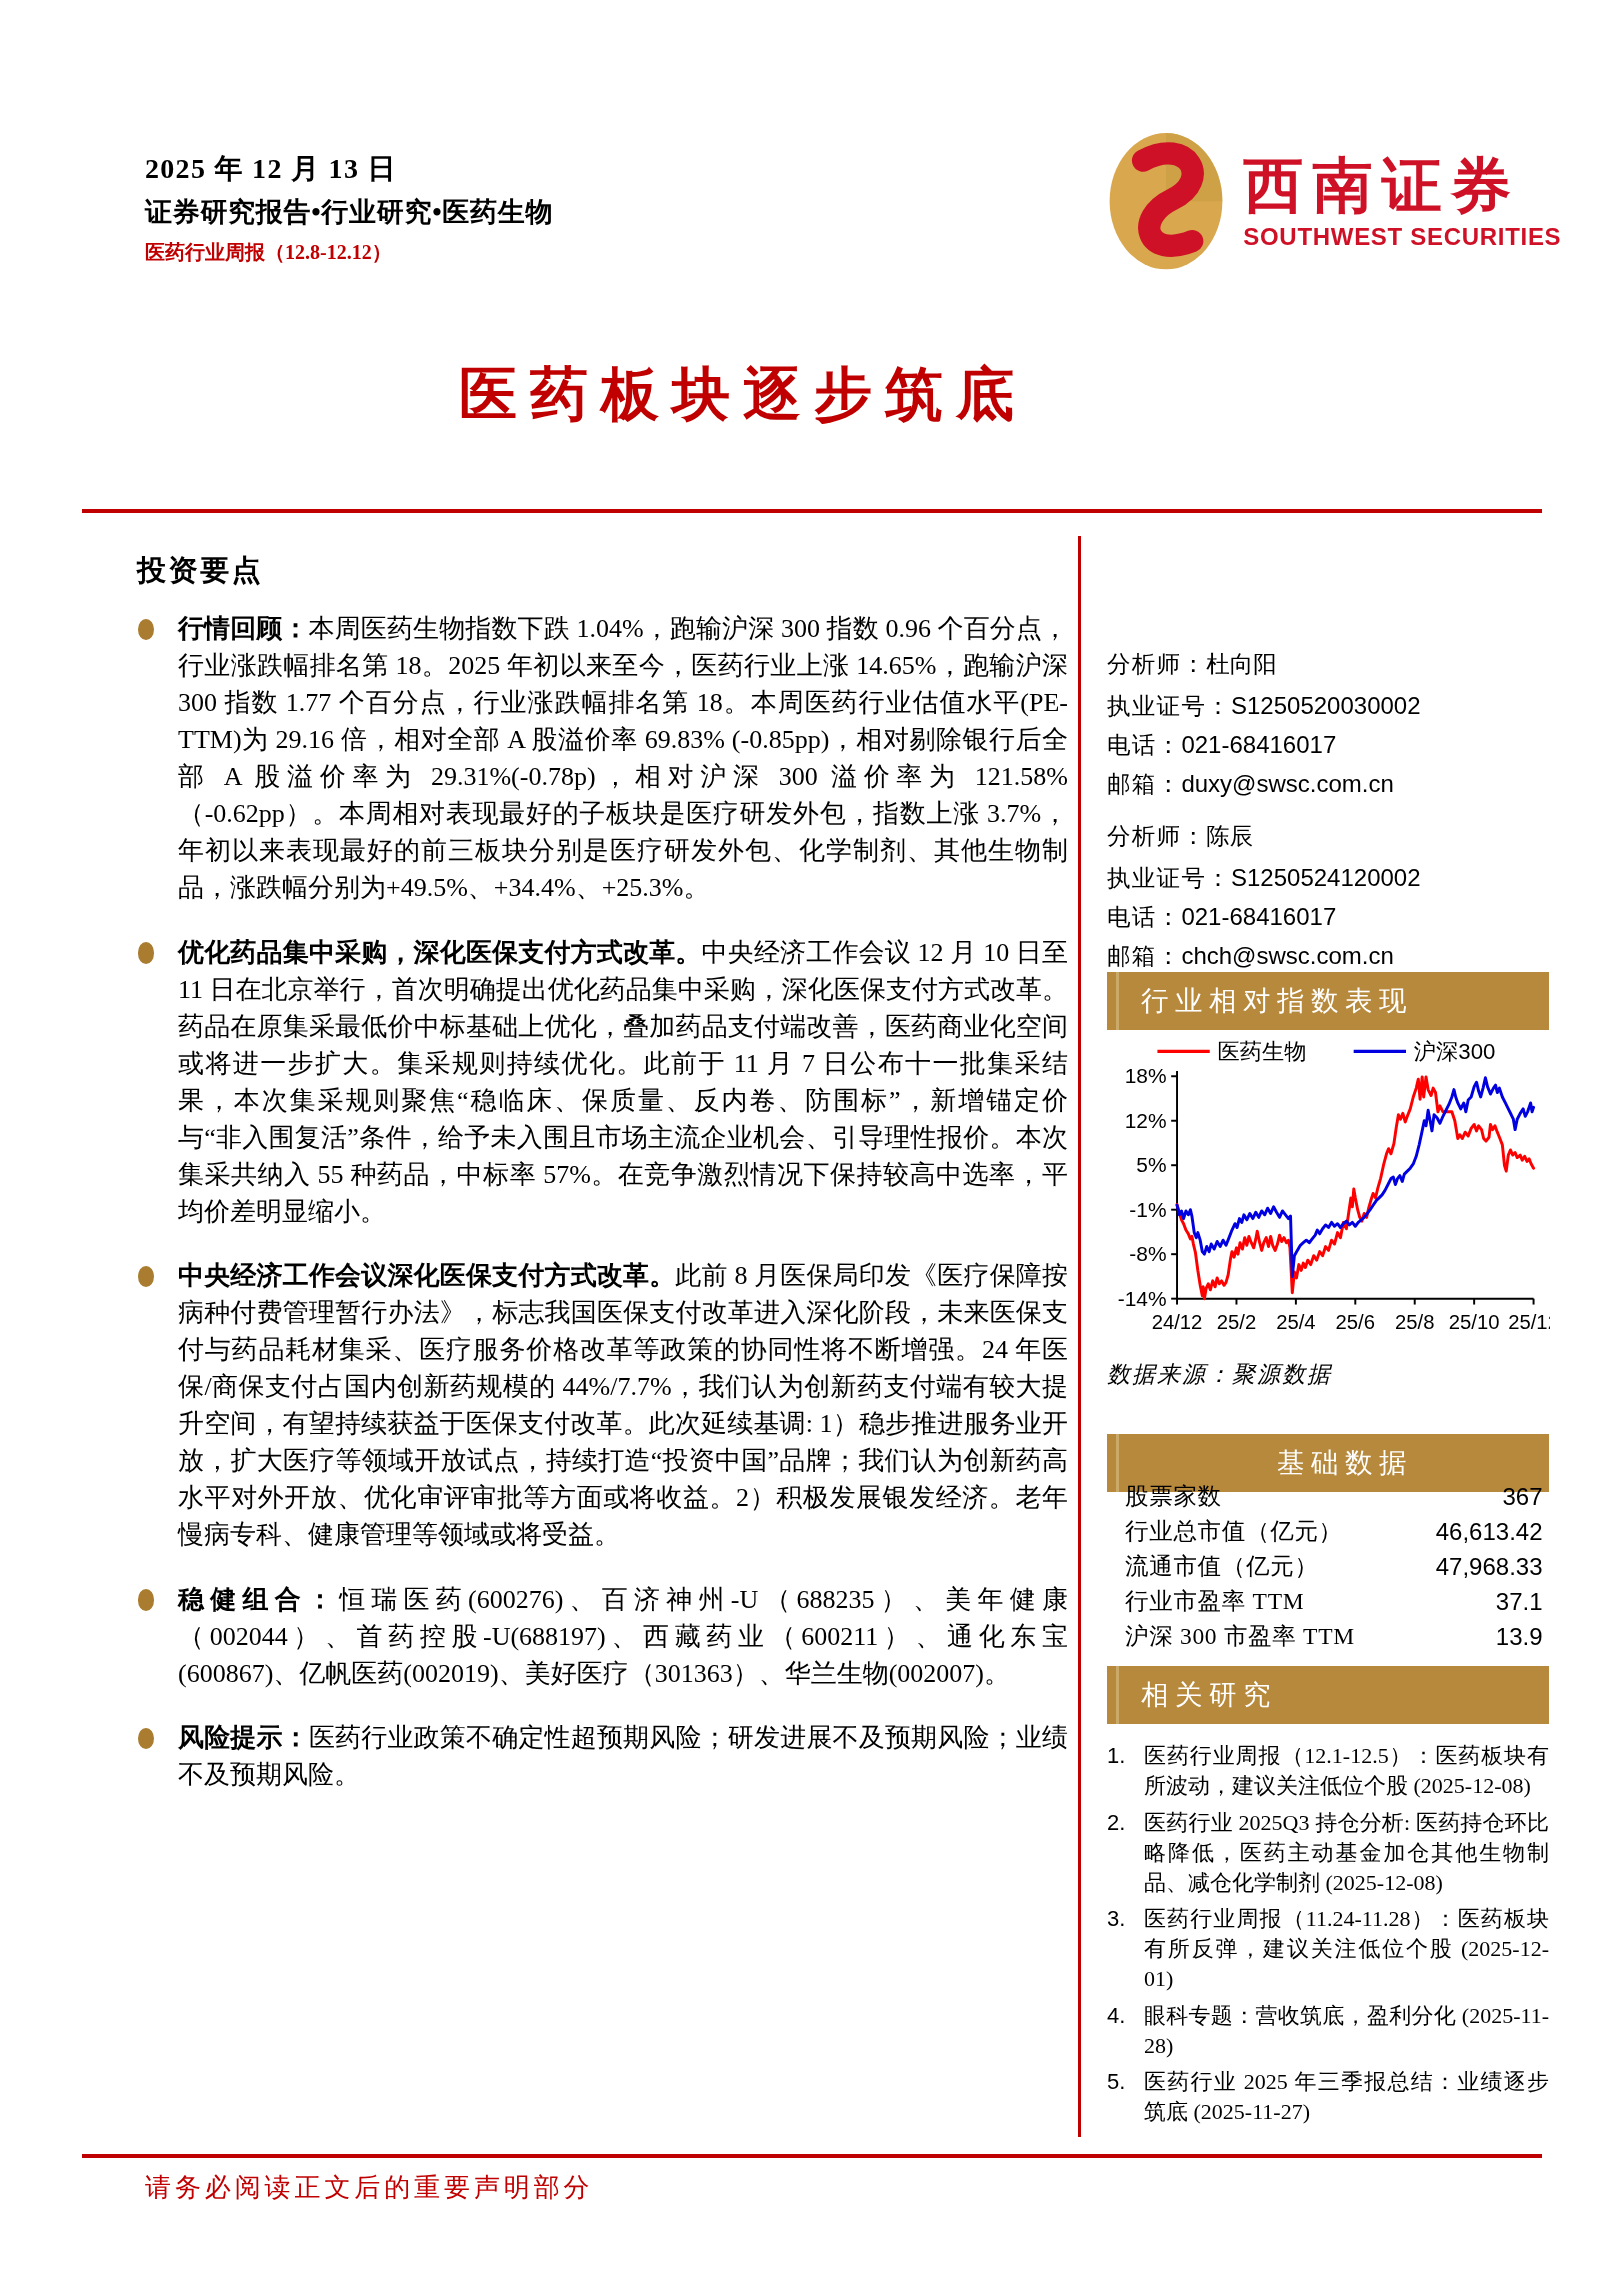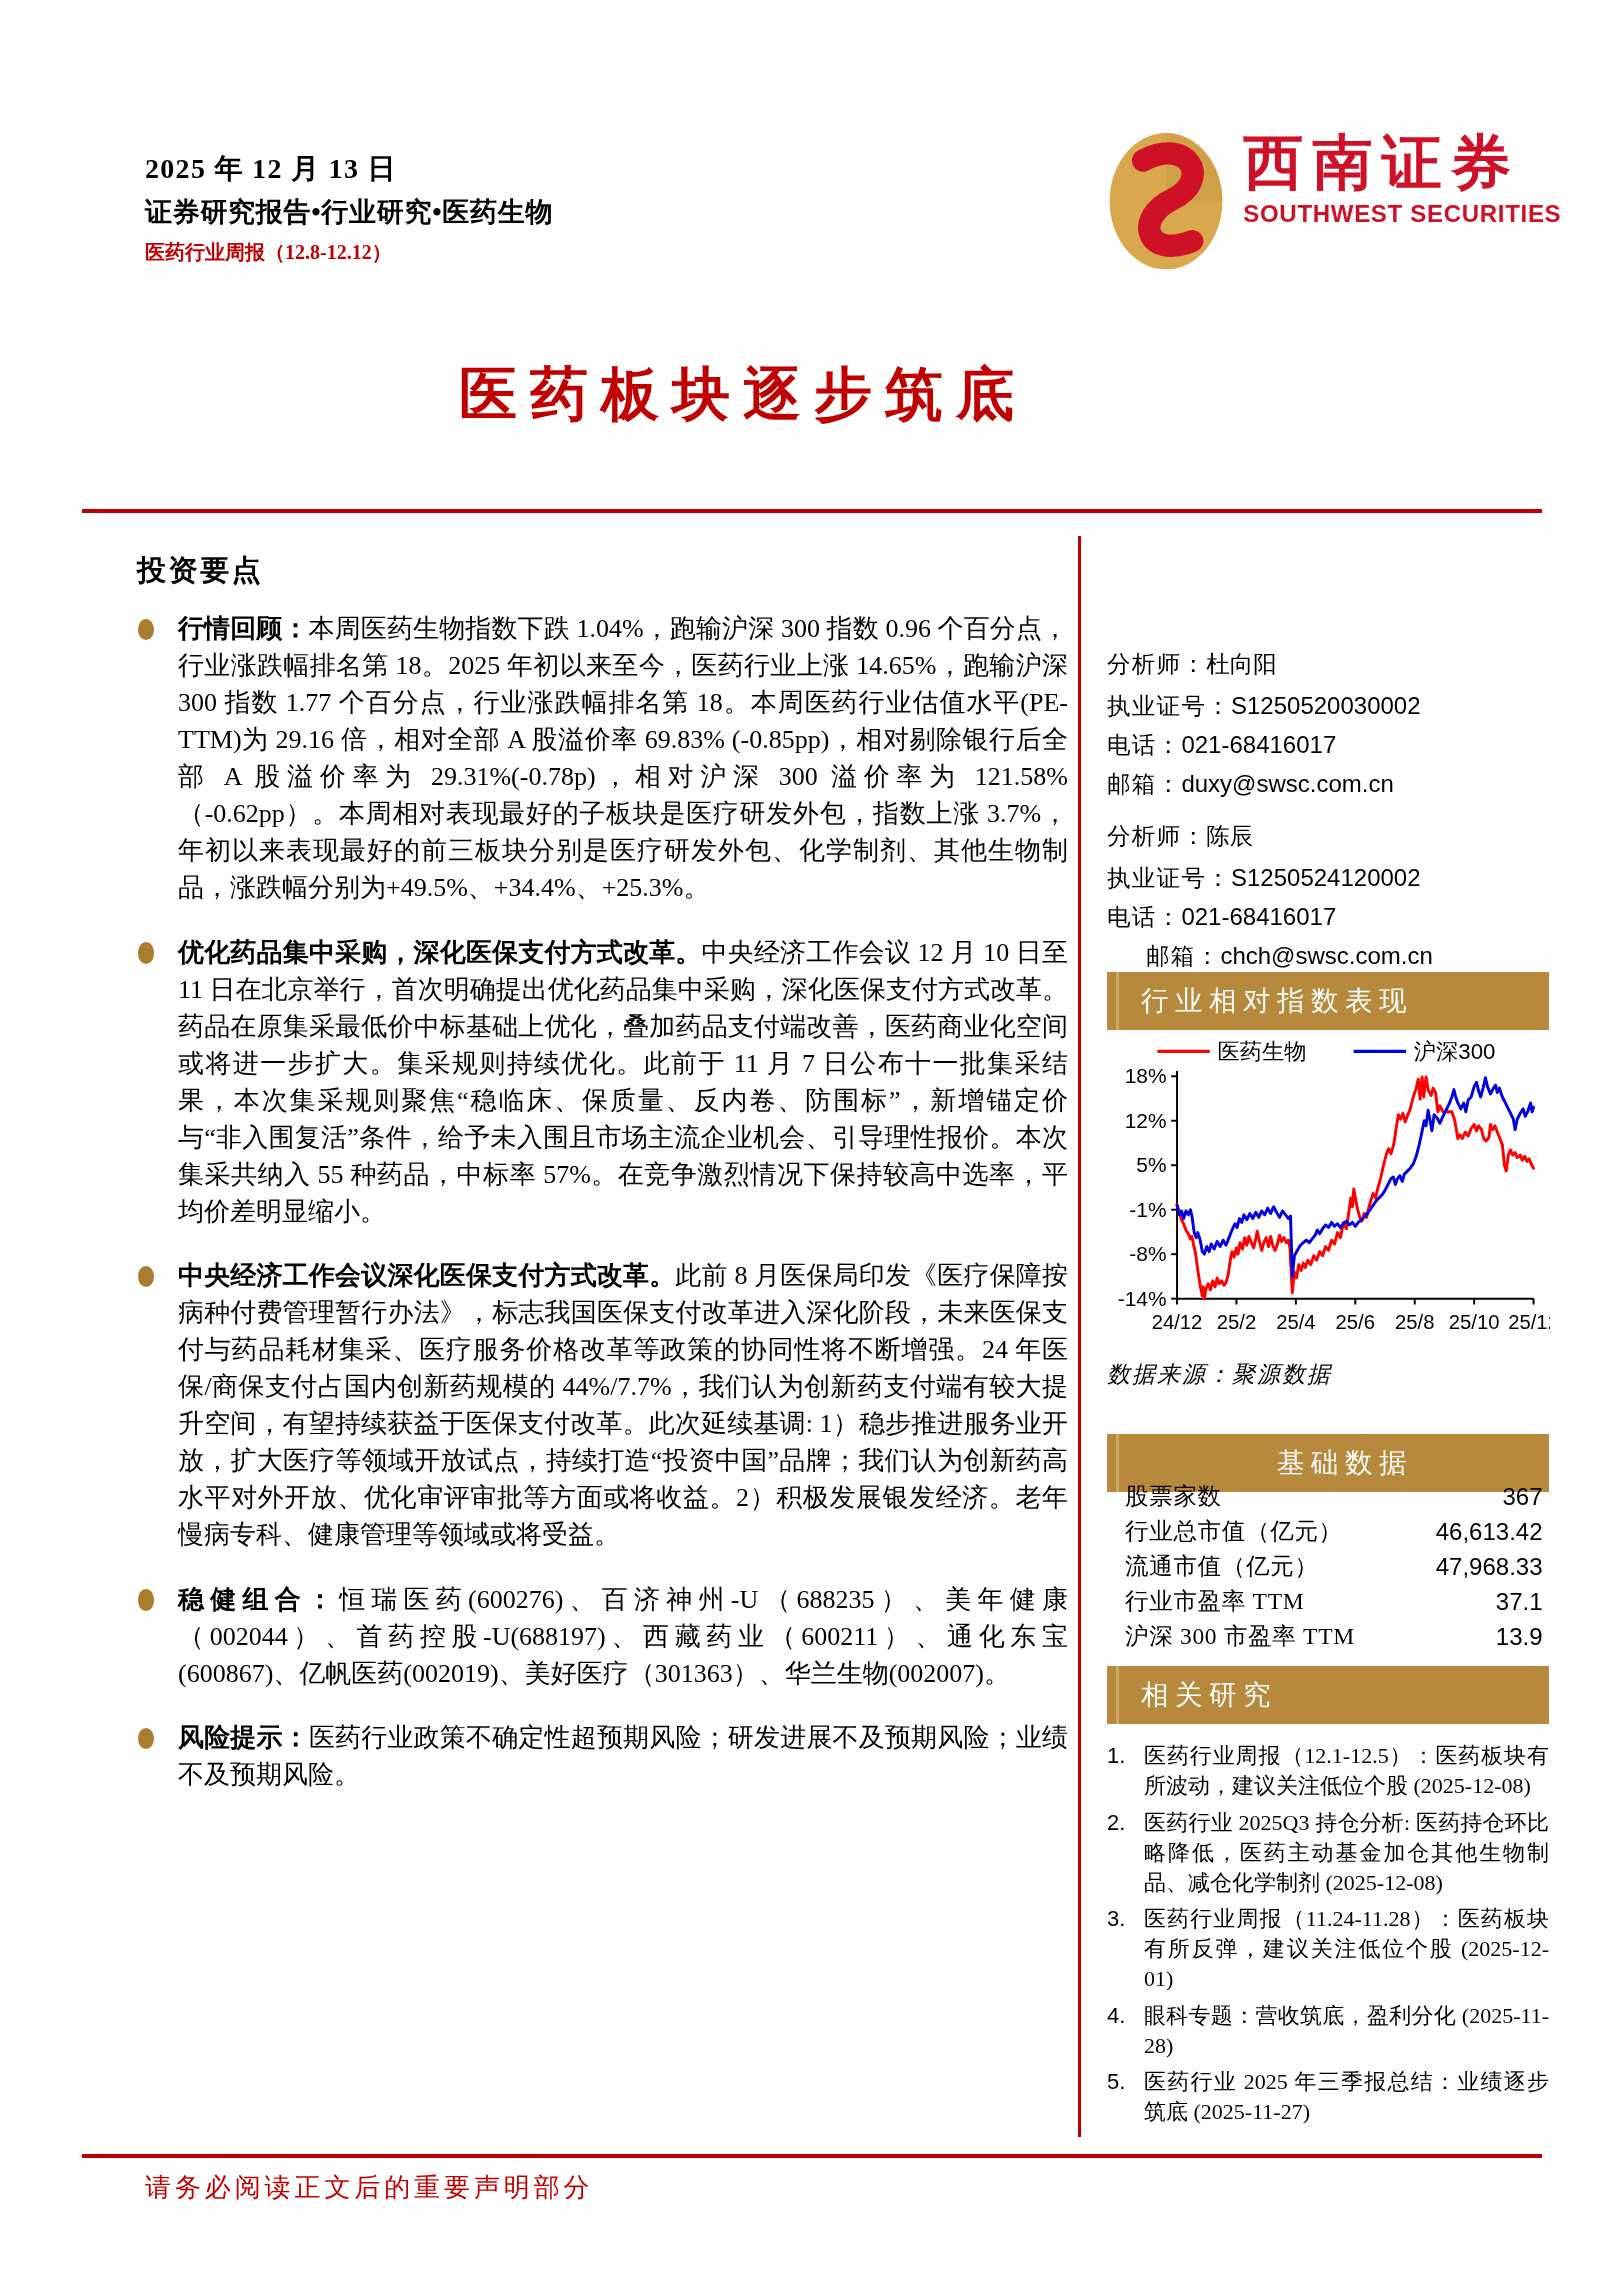--- a/index.html
+++ b/index.html
@@ -4,21 +4,21 @@
 <style>
   html,body{margin:0;padding:0;background:#888;}
   .page{position:relative;width:1623px;height:2295px;background:#ffffff;overflow:hidden;
         font-family:"Liberation Serif","DejaVu Serif",serif;color:#000;}
   .abs{position:absolute;}
 
   
   .h-date{left:145px;top:150px;font-size:28px;font-weight:bold;letter-spacing:1.3px;text-align:center;}
   .h-cat{left:145px;top:194px;font-size:27px;font-weight:bold;letter-spacing:0.7px;}
   .h-report{left:145px;top:239px;font-size:20px;font-weight:bold;color:#C00000;}
-  .logo{left:1107px;top:131px;display:flex;align-items:flex-start;}
+  .logo{left:1107px;top:131px;display:flex;align-items:center;}
   .logo-text{margin-left:18.3px;}
   .logo-cn{font-size:60px;line-height:65px;font-weight:bold;color:#CE1126;letter-spacing:9.2px;white-space:nowrap;}
   .logo-en{font-size:24px;font-weight:bold;color:#CE1126;letter-spacing:0.7px;
            font-family:"Liberation Sans","DejaVu Sans",sans-serif;white-space:nowrap;margin-top:3.9px;}
 
   
   .main-title{left:0;top:356px;width:1486px;text-align:center;font-size:58px;font-weight:bold;
               color:#C00000;letter-spacing:13px;}
   .rule-top{left:82px;top:509px;width:1460px;height:3.9px;background:#C00000;}
   .rule-bottom{left:82px;top:2154px;width:1460px;height:3.9px;background:#C00000;}
@@ -108,21 +108,21 @@
     <div class="a-row"><span class="a-label">分析师：</span><span>杜向阳</span></div>
     <div class="a-row" style="margin-top:11.8px;"><span class="a-label">执业证号：</span><span class="mono-val">S1250520030002</span></div>
     <div class="a-row" style="margin-top:9.2px;"><span class="a-label">电话：</span><span class="mono-val">021-68416017</span></div>
     <div class="a-row" style="margin-top:9.2px;"><span class="a-label">邮箱：</span><span class="mono-val">duxy@swsc.com.cn</span></div>
   </div>
 
   <div class="abs side" style="top:821px;">
     <div class="a-row"><span class="a-label">分析师：</span><span>陈辰</span></div>
     <div class="a-row" style="margin-top:11.8px;"><span class="a-label">执业证号：</span><span class="mono-val">S1250524120002</span></div>
     <div class="a-row" style="margin-top:9.2px;"><span class="a-label">电话：</span><span class="mono-val">021-68416017</span></div>
-    <div class="a-row" style="margin-top:9.2px;margin-left:39px;"><span class="a-label">邮箱：</span><span class="mono-val">chch@swsc.com.cn</span></div>
+    <div class="a-row" style="margin-top:9.2px;"><span class="a-label">邮箱：</span><span class="mono-val">chch@swsc.com.cn</span></div>
   </div>
 
   <div class="abs side banner" style="top:972px;">行业相对指数表现</div>
 
   <div class="abs" style="left:1105px;top:1037px;">
     <svg id="chart-svg" width="445" height="314" viewBox="0 0 680 480">
         <line x1="80" y1="22" x2="160" y2="22" stroke="#FF0000" stroke-width="5"></line>
         <text x="172" y="34" font-size="34" fill="#000">医药生物</text>
         <line x1="380" y1="22" x2="460" y2="22" stroke="#0000E0" stroke-width="5"></line>
         <text x="472" y="34" font-size="34" fill="#000">沪深300</text>

